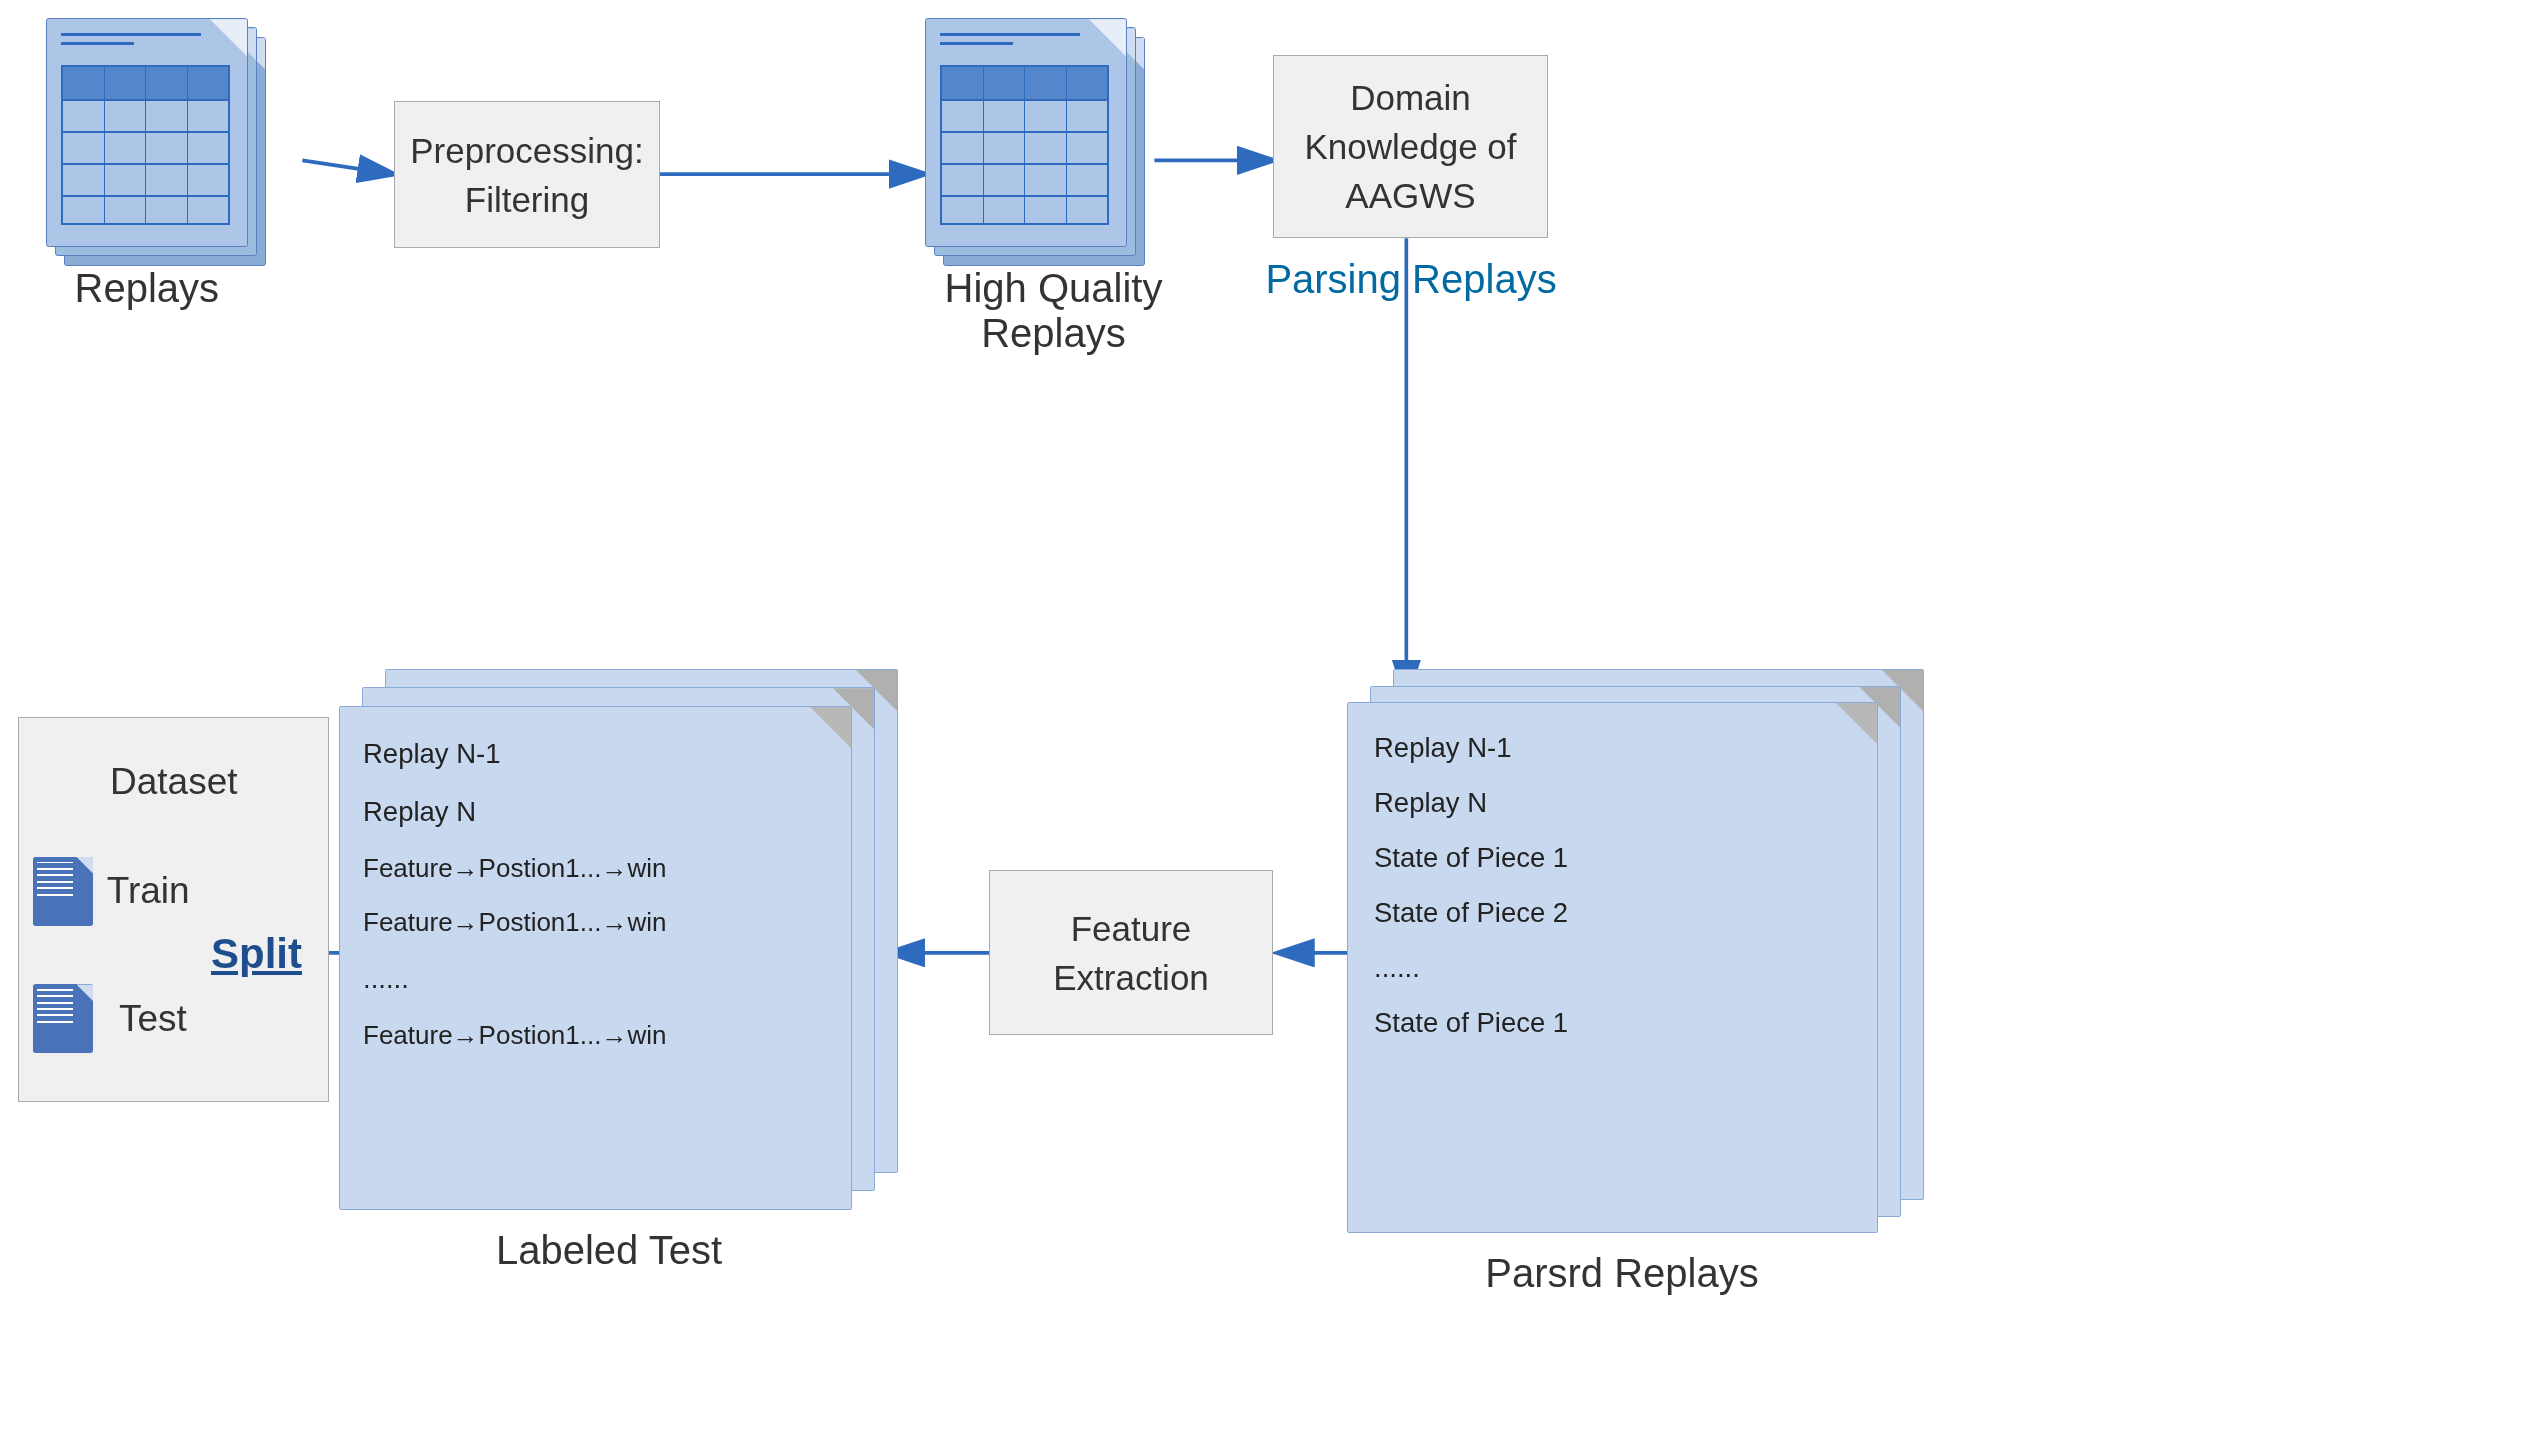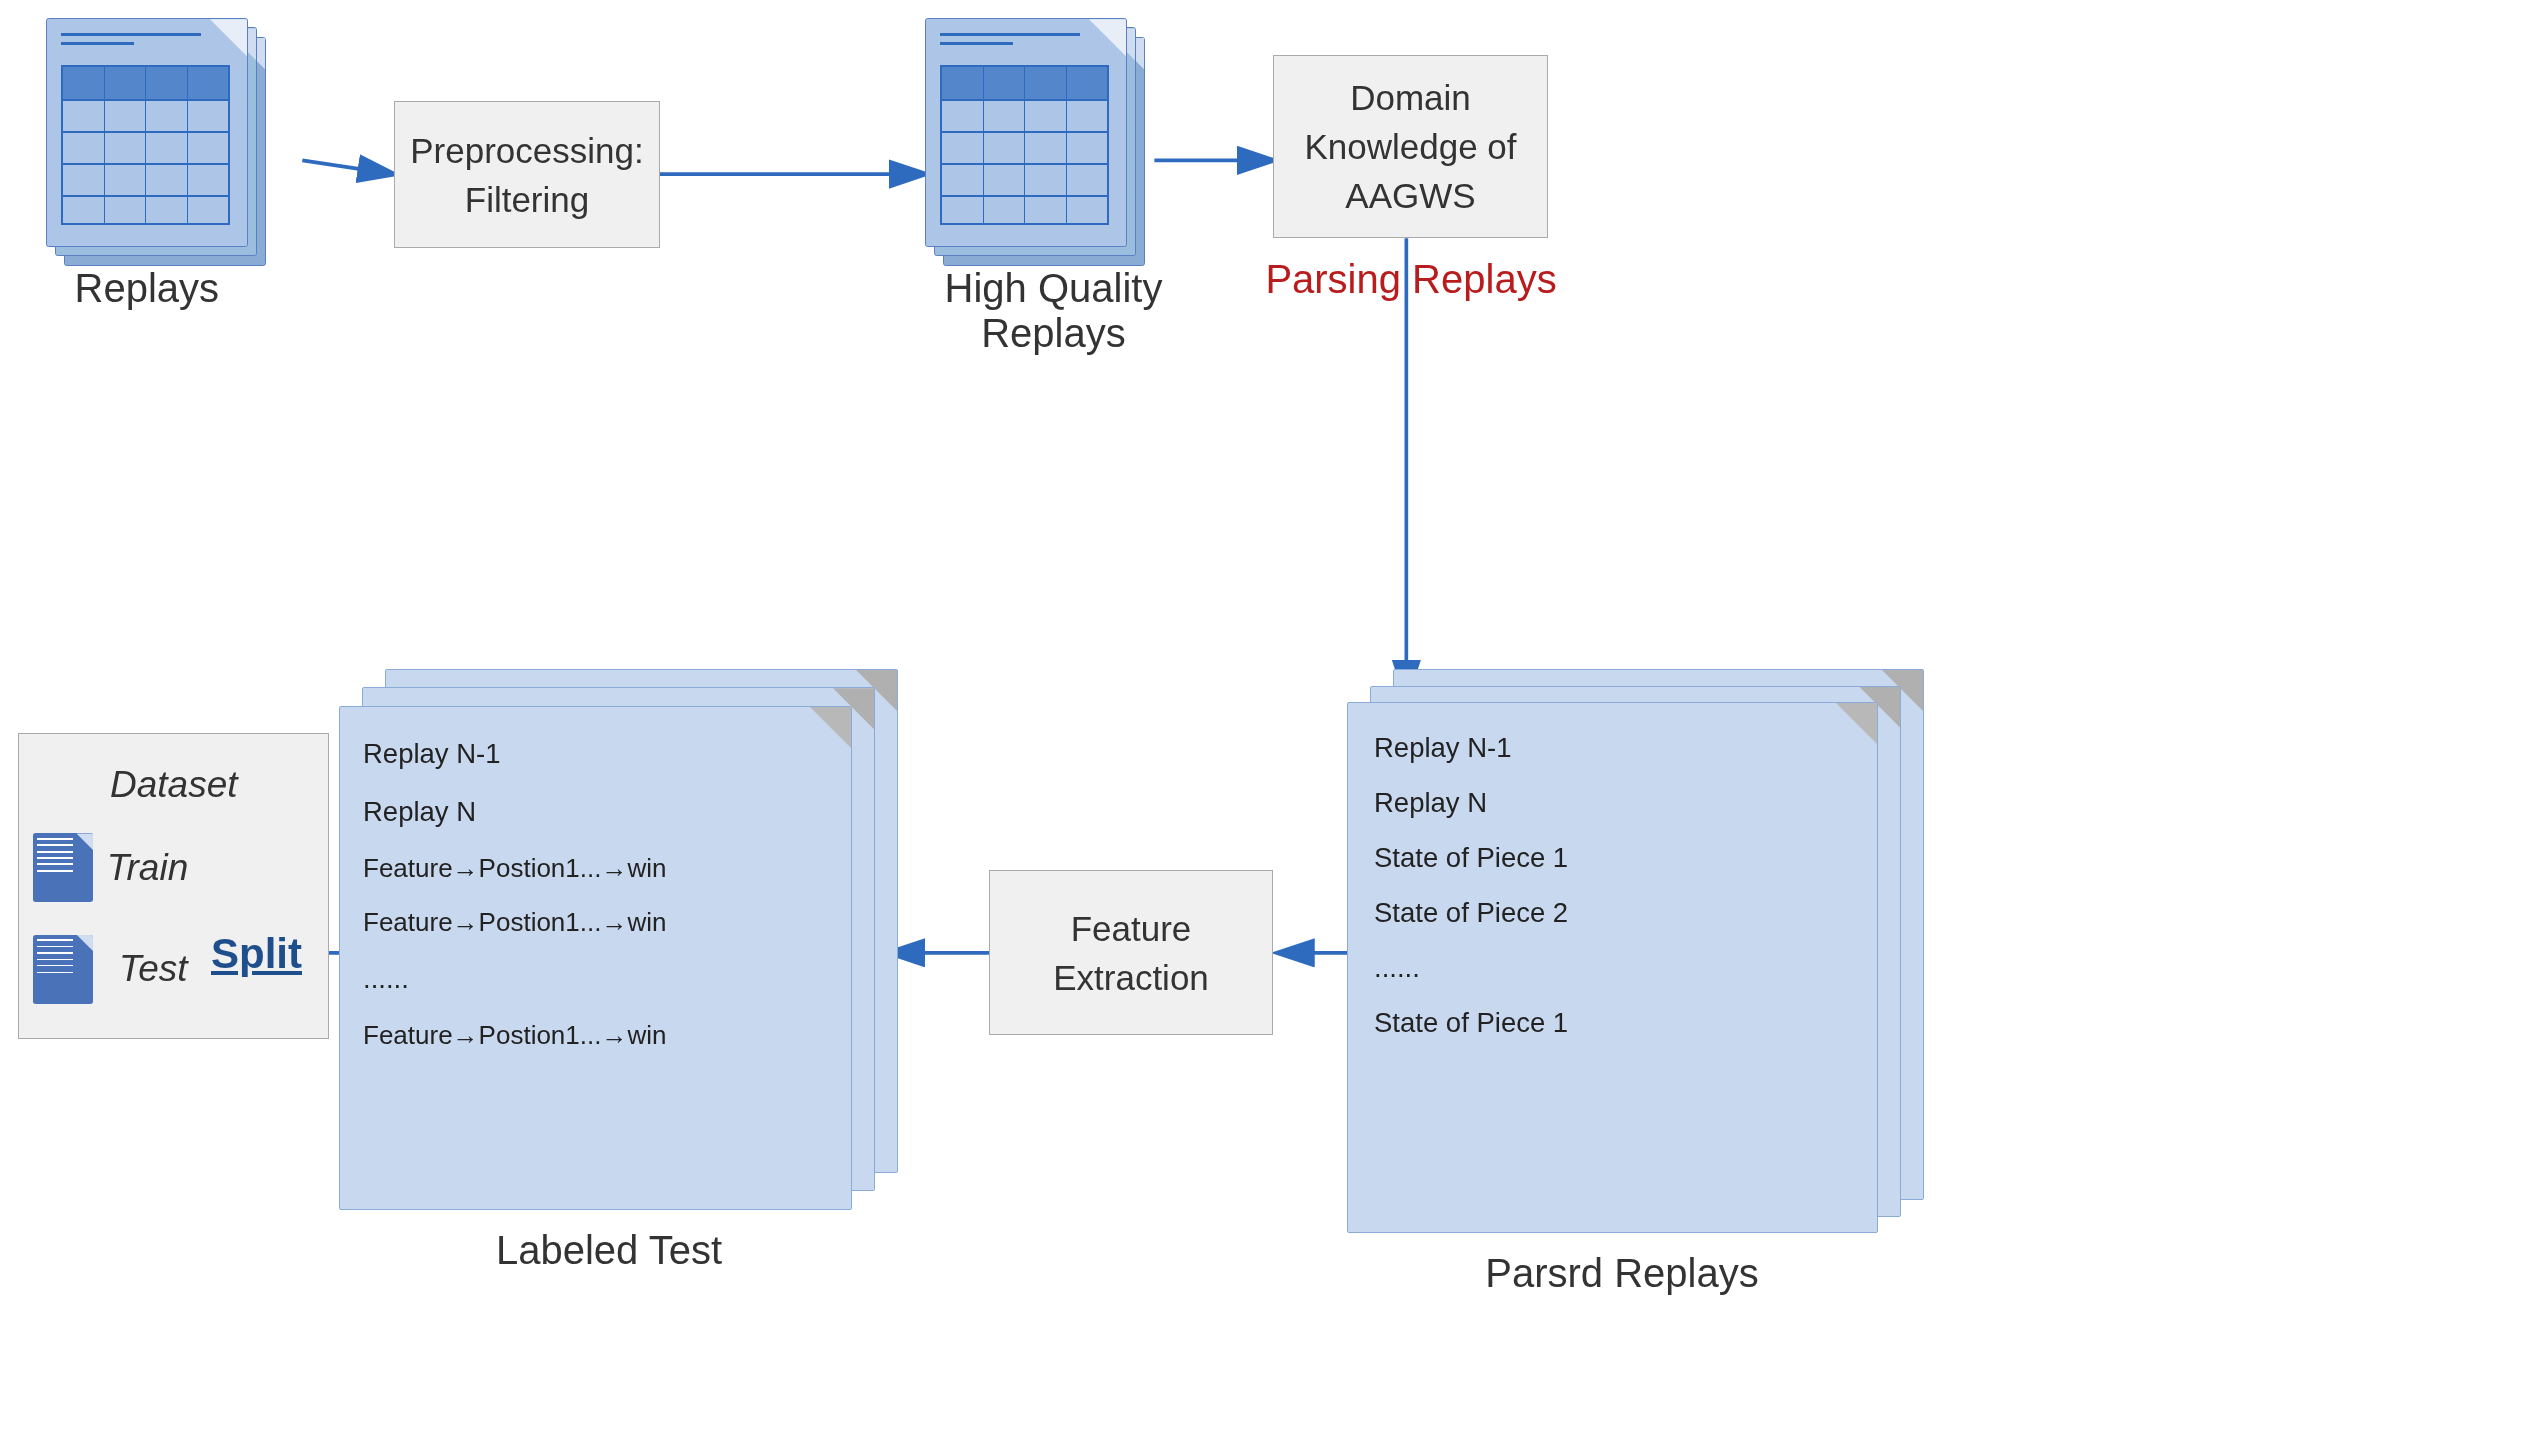--- a/index.html
+++ b/index.html
@@ -117,23 +117,23 @@
 <div style="position:absolute; left:893px; top:266px; width:321px; text-align:center; font-size:40px; color:#333;">High Quality Replays</div>
 
 <div style="position:absolute; left:1273px; top:55px; width:275px; height:183px; background:#f0f0f0; border:1.4px solid #aaaaaa; display:flex; align-items:center; justify-content:center; text-align:center;">
   <div style="font-size:35px; color:#333; line-height:1.4;">
     <span>Domain</span><br>
     <span>Knowledge of</span><br>
     <span>AAGWS</span>
   </div>
 </div>
 
-<div style="position:absolute; left:1246px; top:257px; width:330px; text-align:center; font-size:40px; color:#b91c1c;">Parsing Replays</div>
-
-<div style="position:absolute; left:18.3px; top:733px; width:311px; height:306px; background:#f0f0f0; border:1.4px solid #aaaaaa; padding:18.3px 13.7px; display:flex; flex-direction:column; justify-content:space-around;font-style:italic;">
+<div style="position:absolute; left:1246px; top:257px; width:330px; text-align:center; font-size:40px; color:#0369a1;">Parsing Replays</div>
+
+<div style="position:absolute; left:18.3px; top:717px; width:311px; height:385px; background:#f0f0f0; border:1.4px solid #aaaaaa; padding:18.3px 13.7px; display:flex; flex-direction:column; justify-content:space-around;">
   <div style="font-size:37px; color:#333; text-align:center;">Dataset</div>
 
   <div style="display:flex; align-items:center; gap:13.7px; padding: 4.6px 0;">
 
     <div style="width:60px; height:69px; background:#4a72b8; border-radius:2.7px; position:relative; overflow:hidden;">
       <div style="position:absolute;top:0;right:0;width:16.5px;height:16.5px;background:#d0ddf0;clip-path:polygon(0 0,100% 100%,100% 0);"></div>
       <div style="position:absolute;top:4.6px;left:3.7px;right:20px;height:1.8px;background:white;"></div>
       <div style="position:absolute;top:11px;left:3.7px;right:20px;height:1.8px;background:white;"></div>
       <div style="position:absolute;top:17.4px;left:3.7px;right:20px;height:1.8px;background:white;"></div>
       <div style="position:absolute;top:24px;left:3.7px;right:20px;height:1.8px;background:white;"></div>

